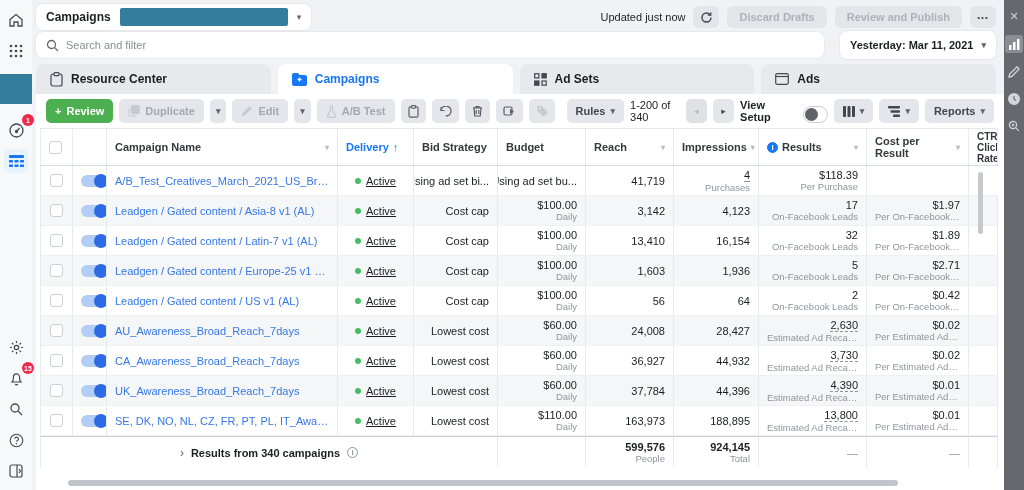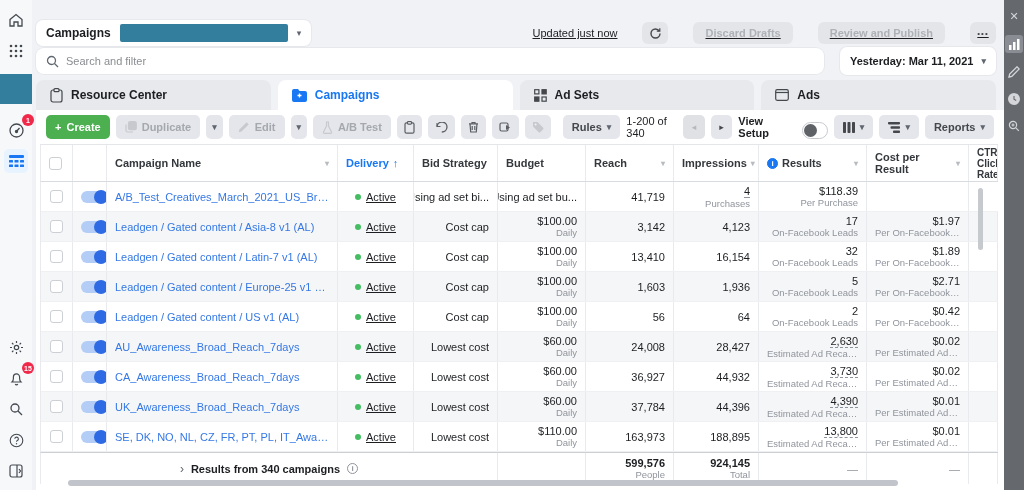--- a/index.html
+++ b/index.html
@@ -21,29 +21,29 @@
     display:flex; align-items:center; justify-content:center; padding:0 2px; }
 
   
   .right-rail { position:absolute; right:0; top:0; bottom:0; width:20px; background:#65696e;
     display:flex; flex-direction:column; align-items:center; padding-top:8px; z-index:5; }
   .rrail-icon { width:16px; height:16px; margin-bottom:11px; color:#d3d5d9; font-size:11px;
     display:flex; align-items:center; justify-content:center; }
   .rrail-active { background:#8a8e94; border-radius:3px; width:18px; height:18px; }
 
   
-  .main { position:absolute; left:32px; right:20px; top:0; bottom:0;margin-top:16px; }
+  .main { position:absolute; left:32px; right:20px; top:0; bottom:0; }
 
   .topbar { height:30px; display:flex; align-items:center; padding:4px 8px 0 4px; }
   .scope-pill { background:#fff; border-radius:7px; height:26px; display:flex; align-items:center;
     gap:9px; padding:0 10px; box-shadow:0 0 0 1px rgba(0,0,0,.04); }
   .scope-label { font-size:12px; font-weight:bold; }
   .redacted-box { width:168px; height:18px; background:#337e9d; border-radius:2px; }
   .caret { font-size:9px; color:#606770; line-height:1; }
-  .topbar-right { margin-left:auto; display:flex; align-items:center; gap:25px;text-decoration:underline; }
+  .topbar-right { margin-left:auto; display:flex; align-items:center; gap:8px; }
   .updated-text { font-size:11px; color:#1c1e21; }
   .icon-btn-sm { width:26px; height:22px; background:#e3e5e9; border-radius:6px; border:none;
     display:flex; align-items:center; justify-content:center; color:#44474c; cursor:pointer; }
   .ghost-btn { background:#e3e5e9; border:none; border-radius:6px; height:22px; padding:0 12px;
     font-size:11px; font-weight:bold; color:#aeb1b6; font-family:inherit; }
 
   .search-row { height:30px; display:flex; align-items:center; gap:16px; padding:2px 8px 2px 4px; }
   .search-box { flex:1; background:#fff; border:none; border-radius:8px; height:26px;
     display:flex; align-items:center; gap:7px; padding:0 10px; box-shadow:0 0 0 1px rgba(0,0,0,.04); }
   .search-box input { border:none; outline:none; flex:1; font-size:11px; font-family:inherit;
@@ -306,21 +306,21 @@
           </svg>
         <span>Ads</span>
       </div>
     </div>
 
     <div class="panel">
 
       <div class="toolbar">
         <button class="tb-btn green">
           <span>+</span>
-          <span>Create</span>
+          <span>Review</span>
         </button>
         <button class="tb-btn dim">
           <svg width="12" height="12" viewBox="0 0 12 12" fill="none" stroke="#a5a8ad" stroke-width="1.2">
               <rect x="3.5" y="0.7" width="7.8" height="8" rx="1.5" fill="#a5a8ad"></rect>
               <path d="M1 3.5v6A1.5 1.5 0 0 0 2.5 11H8"></path>
             </svg>
           <span>Duplicate</span>
         </button>
         <button class="tb-btn tb-caret-btn dim">
             <span class="caret">▾</span>

